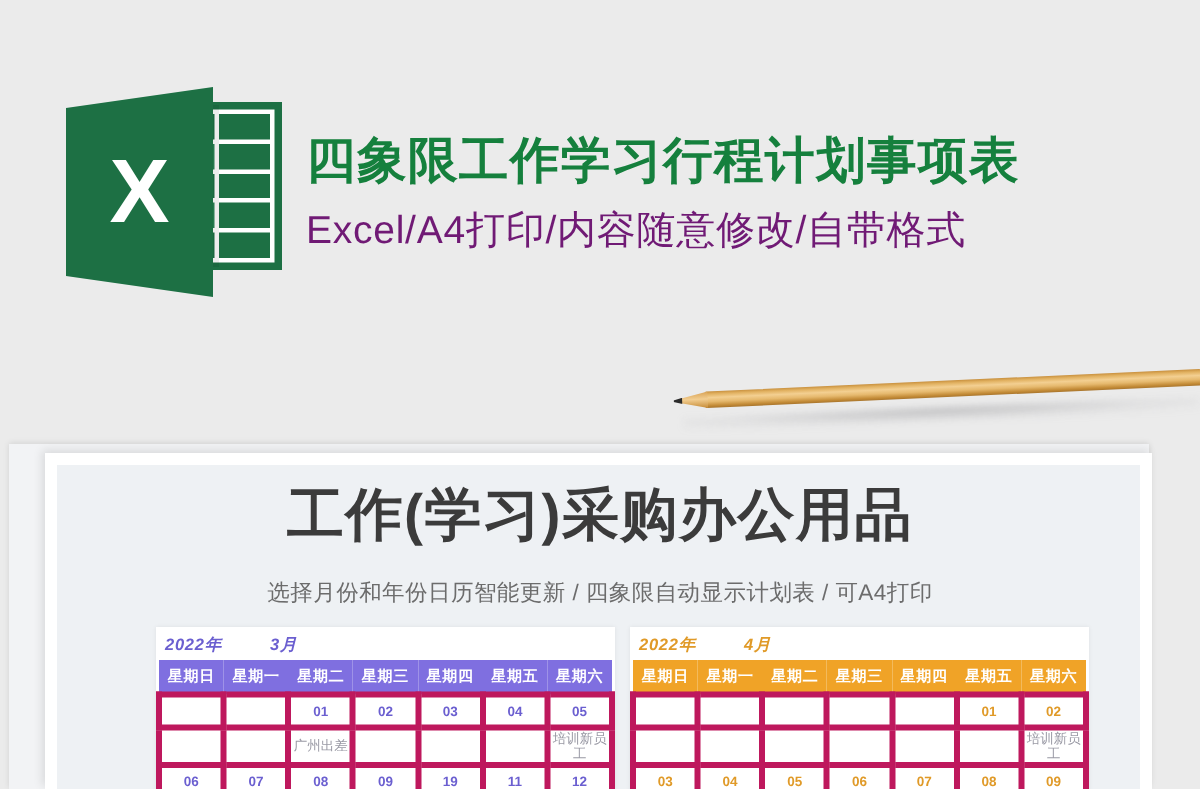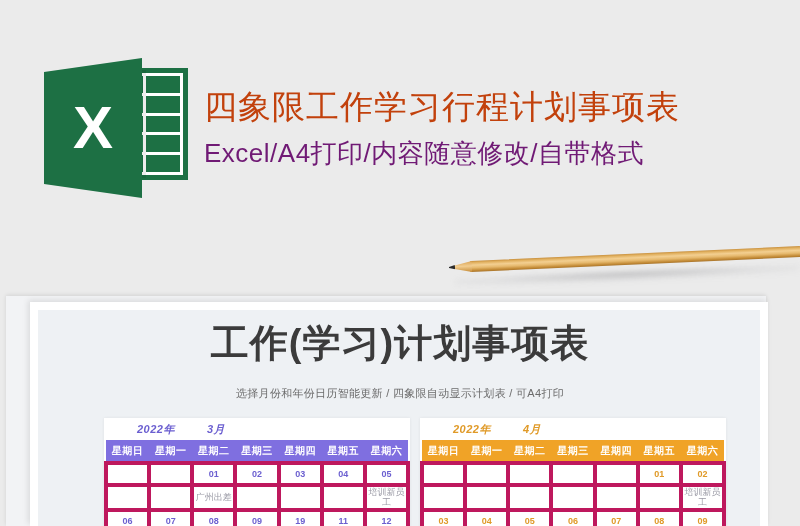--- a/index.html
+++ b/index.html
@@ -101,22 +101,22 @@
     width: 14px;
     height: 108px;
     background: rgba(0,0,0,0.07);
   }
 
   .brand-text {
     margin-left: 14px;
   }
   .brand-title {
     font-size: 33px;
-    font-weight: normal;
-    color: #c2410c;
+    font-weight: bold;
+    color: #15803d;
     letter-spacing: 1px;
     line-height: 1.25;
     white-space: nowrap;
   }
   .brand-sub {
     margin-top: 10px;
     font-size: 26px;
     color: #701a75;
     letter-spacing: 0.5px;
     line-height: 1.25;
@@ -214,42 +214,42 @@
     font-weight: bold;
     color: #3b3b3b;
     letter-spacing: 1px;
     z-index: 4;
   }
   .doc-sub {
     position: absolute;
     left: 0; right: 0;
     top: 386px;
     text-align: center;
-    font-size: 11px;
+    font-size: 15px;
     color: #6c6c6c;
     letter-spacing: 0.3px;
     z-index: 4;
   }
 
   
   .cal-wrap {
     position: absolute;
     top: 418px;
     z-index: 4;
     background: #ffffff;
     box-shadow: 0 0 3px rgba(0,0,0,0.07);
   }
   .cal-left  { left: 104px; width: 306px; }
   .cal-right { left: 420px; width: 306px; }
 
   .cal-head {
     height: 22px;
     display: flex;
     align-items: center;
-    padding-left: 33px;
+    padding-left: 6px;
     font-size: 11px;
     font-style: italic;
     font-weight: bold;
     letter-spacing: 0.5px;
   }
   .cal-head .yr { width: 70px; }
   .cal-left .cal-head  { color: #6b5fd0; }
   .cal-right .cal-head { color: #e09a28; }
 
   table.cal {
@@ -329,21 +329,21 @@
   <div class="pencil">
     <div class="pencil-body"></div>
     <div class="pencil-tip"></div>
     <div class="pencil-lead"></div>
   </div>
 
   <div class="sheet-back"></div>
   <div class="sheet-front"></div>
   <div class="sheet-inner"></div>
 
-  <div class="doc-title">工作(学习)计划事项表</div>
+  <div class="doc-title">工作(学习)采购办公用品</div>
   <div class="doc-sub">选择月份和年份日历智能更新 / 四象限自动显示计划表 / 可A4打印</div>
 
   <div class="cal-wrap cal-left">
     <div class="cal-head">
       <span class="yr">2022年</span>
       <span>3月</span>
     </div>
     <table class="cal">
       <thead>
         <tr>

